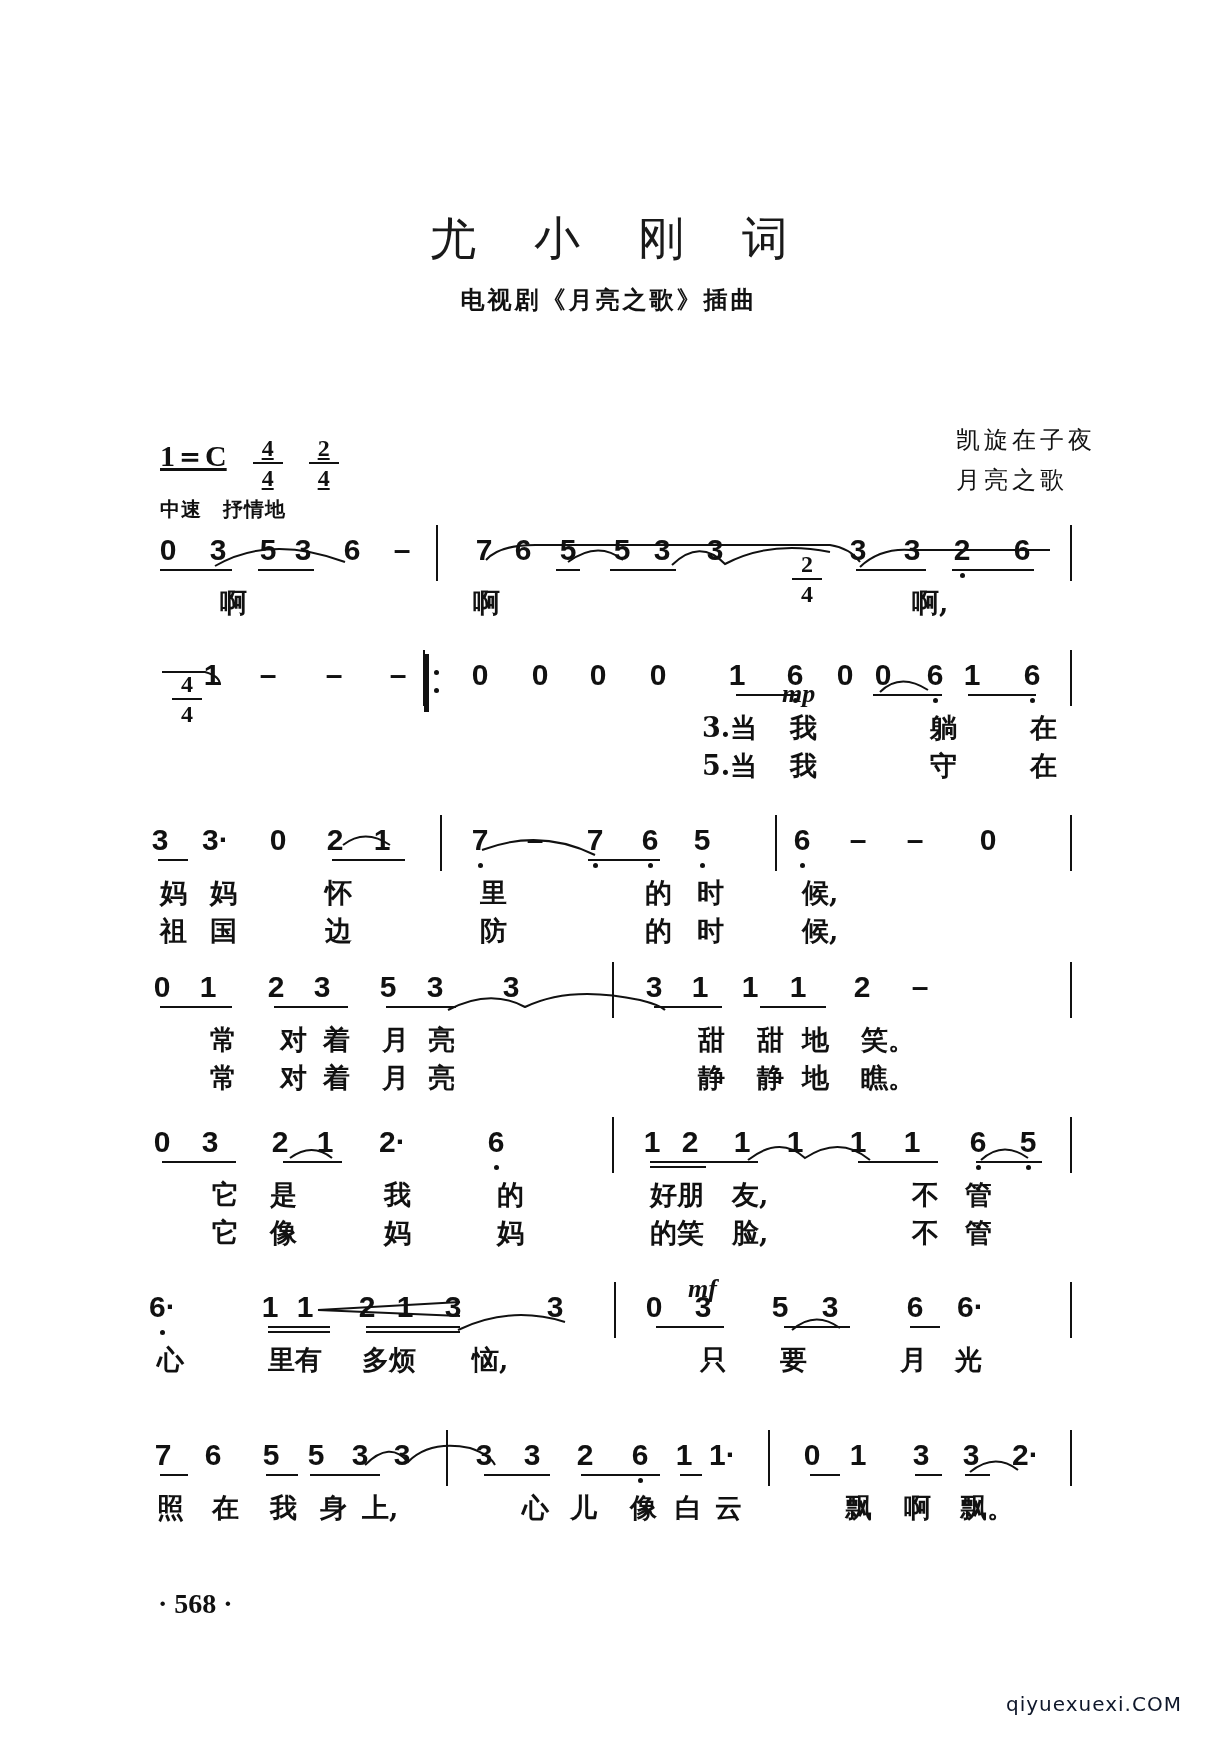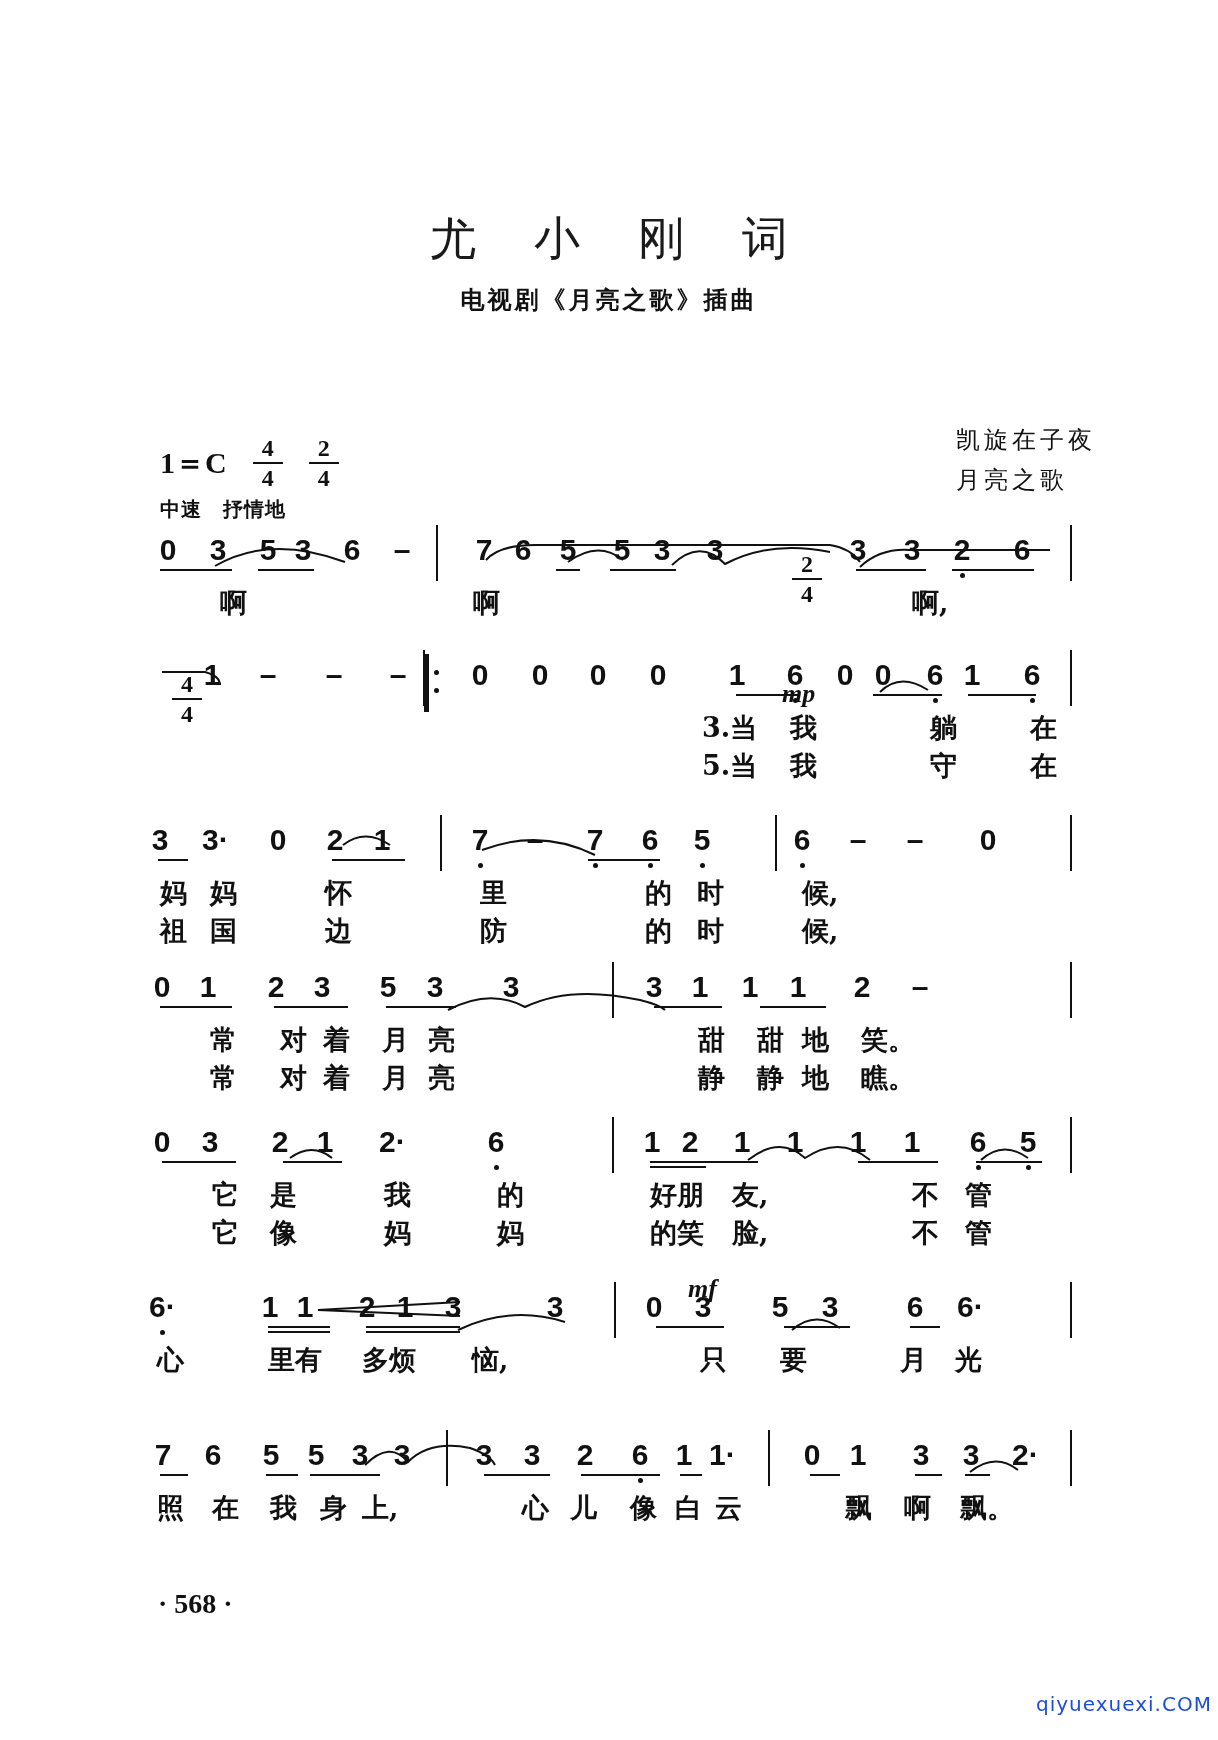--- a/index.html
+++ b/index.html
@@ -23,31 +23,31 @@
   .tempo { left: 160px; top: 496px; font-size: 20px; font-weight: bold; letter-spacing: 1px; }
   .credit { left: 956px; font-family: "DejaVu Serif", serif; font-size: 24px; letter-spacing: 4px; }
 
   .note { position: absolute; width: 26px; text-align: center; font-family: "Liberation Sans", sans-serif; font-weight: bold; font-size: 30px; line-height: 34px; }
   .lyric { position: absolute; font-family: "DejaVu Serif", serif; font-weight: bold; font-size: 27px; line-height: 32px; white-space: pre; }
   .barline { position: absolute; width: 2px; background: #111; }
   .uline { position: absolute; height: 2px; background: #111; }
   .dot { position: absolute; width: 5px; height: 5px; border-radius: 50%; background: #111; }
   .dyn { position: absolute; font-family: "Liberation Serif", serif; font-style: italic; font-weight: bold; font-size: 26px; }
   .pageno { left: 158px; top: 1588px; font-family: "Liberation Serif", serif; font-weight: bold; font-size: 28px; }
-  .watermark { left: 1036px; top: 1692px; font-family: "DejaVu Sans", sans-serif; font-size: 20px; color: #1d4ed8; letter-spacing: 1px; }
+  .watermark { left: 1006px; top: 1692px; font-family: "DejaVu Sans", sans-serif; font-size: 20px; color: #0f172a; letter-spacing: 1px; }
   svg.arcs { position: absolute; left: 0; top: 0; width: 1218px; height: 1740px; pointer-events: none; }
   svg.arcs path { fill: none; stroke: #111; stroke-width: 2; }
 </style>
 </head>
 <body>
 
 <div class="abs title">尤小刚词</div>
 <div class="abs subtitle">电视剧《月亮之歌》插曲</div>
 
-<div class="abs key" style="display:flex;align-items:center;gap:26px;">
+<div class="abs key" style="display:flex;align-items:flex-start;gap:26px;text-decoration:underline;">
   <span>1＝C</span>
   <span class="frac">
       <span>4</span>
       <span class="bar"></span>
       <span>4</span>
     </span>
   <span class="frac">
       <span>2</span>
       <span class="bar"></span>
       <span>4</span>

